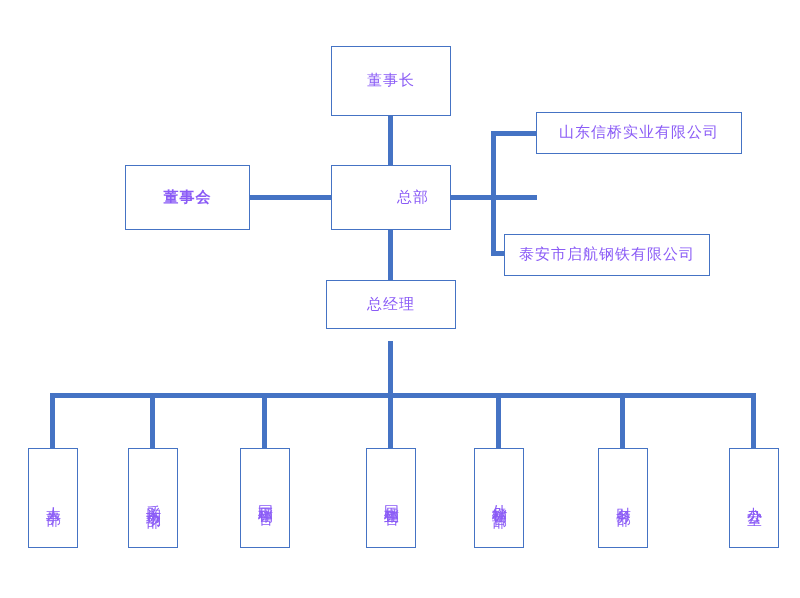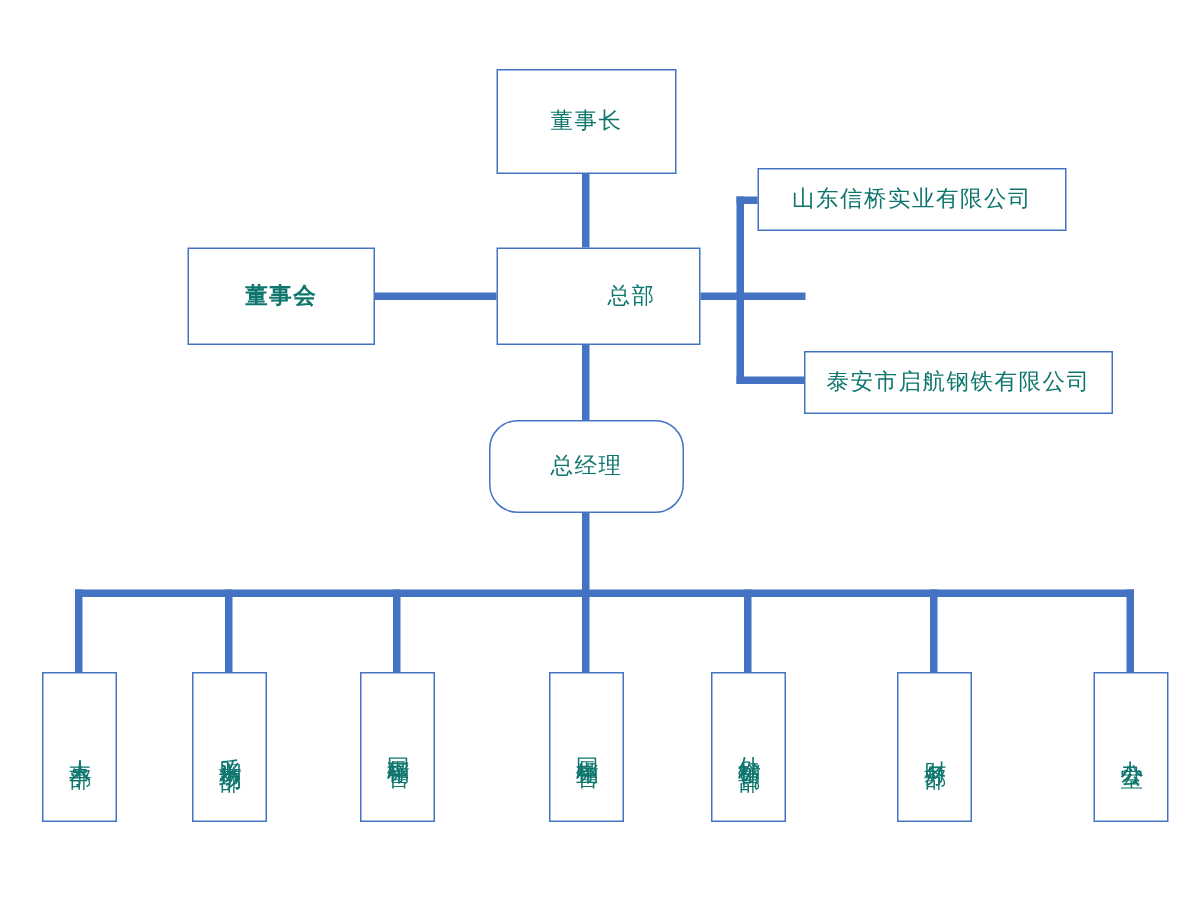--- a/index.html
+++ b/index.html
@@ -16,21 +16,21 @@
     font-family: "DejaVu Sans", "Liberation Sans", sans-serif;
   }
   .node {
     position: absolute;
     box-sizing: border-box;
     border: 1px solid #4573c4;
     background: #ffffff;
     display: flex;
     align-items: center;
     justify-content: center;
-    color: #0f766e;
+    color: #8b5cf6;
     z-index: 3;
   }
   .node .label {
     display: block;
     text-align: center;
     line-height: 1.15;
   }
   .node.horiz .label {
     font-size: 15px;
     letter-spacing: 1px;
@@ -81,34 +81,34 @@
   <div class="conn" style="left:751px; top:393px; width:5px; height:55px;"></div>
 
   <div class="node horiz" style="left:331px; top:46px; width:120px; height:70px;">
     <span class="label">董事长</span>
   </div>
 
   <div class="node horiz" style="left:125px; top:165px; width:125px; height:65px;font-weight:bold;">
     <span class="label">董事会</span>
   </div>
 
-  <div class="node horiz" style="left:331px; top:165px; width:136px; height:65px;padding-left:44px;">
+  <div class="node horiz" style="left:331px; top:165px; width:120px; height:65px;padding-left:44px;">
     <span class="label">总部</span>
   </div>
 
-  <div class="node horiz" style="left:326px; top:280px; width:130px; height:62px;border-radius:19px;">
+  <div class="node horiz" style="left:326px; top:280px; width:130px; height:49px;">
     <span class="label">总经理</span>
   </div>
 
-  <div class="node horiz" style="left:505px; top:112px; width:206px; height:42px;">
+  <div class="node horiz" style="left:536px; top:112px; width:206px; height:42px;">
     <span class="label">山东信桥实业有限公司</span>
   </div>
 
 
-  <div class="node horiz" style="left:536px; top:234px; width:206px; height:42px;">
+  <div class="node horiz" style="left:504px; top:234px; width:206px; height:42px;">
     <span class="label">泰安市启航钢铁有限公司</span>
   </div>
 
   <div class="node vert" style="left:28px; top:448px; width:50px; height:100px;">
     <span class="label">人事部</span>
   </div>
 
   <div class="node vert" style="left:128px; top:448px; width:50px; height:100px;">
     <span class="label">采购市场部</span>
   </div>

